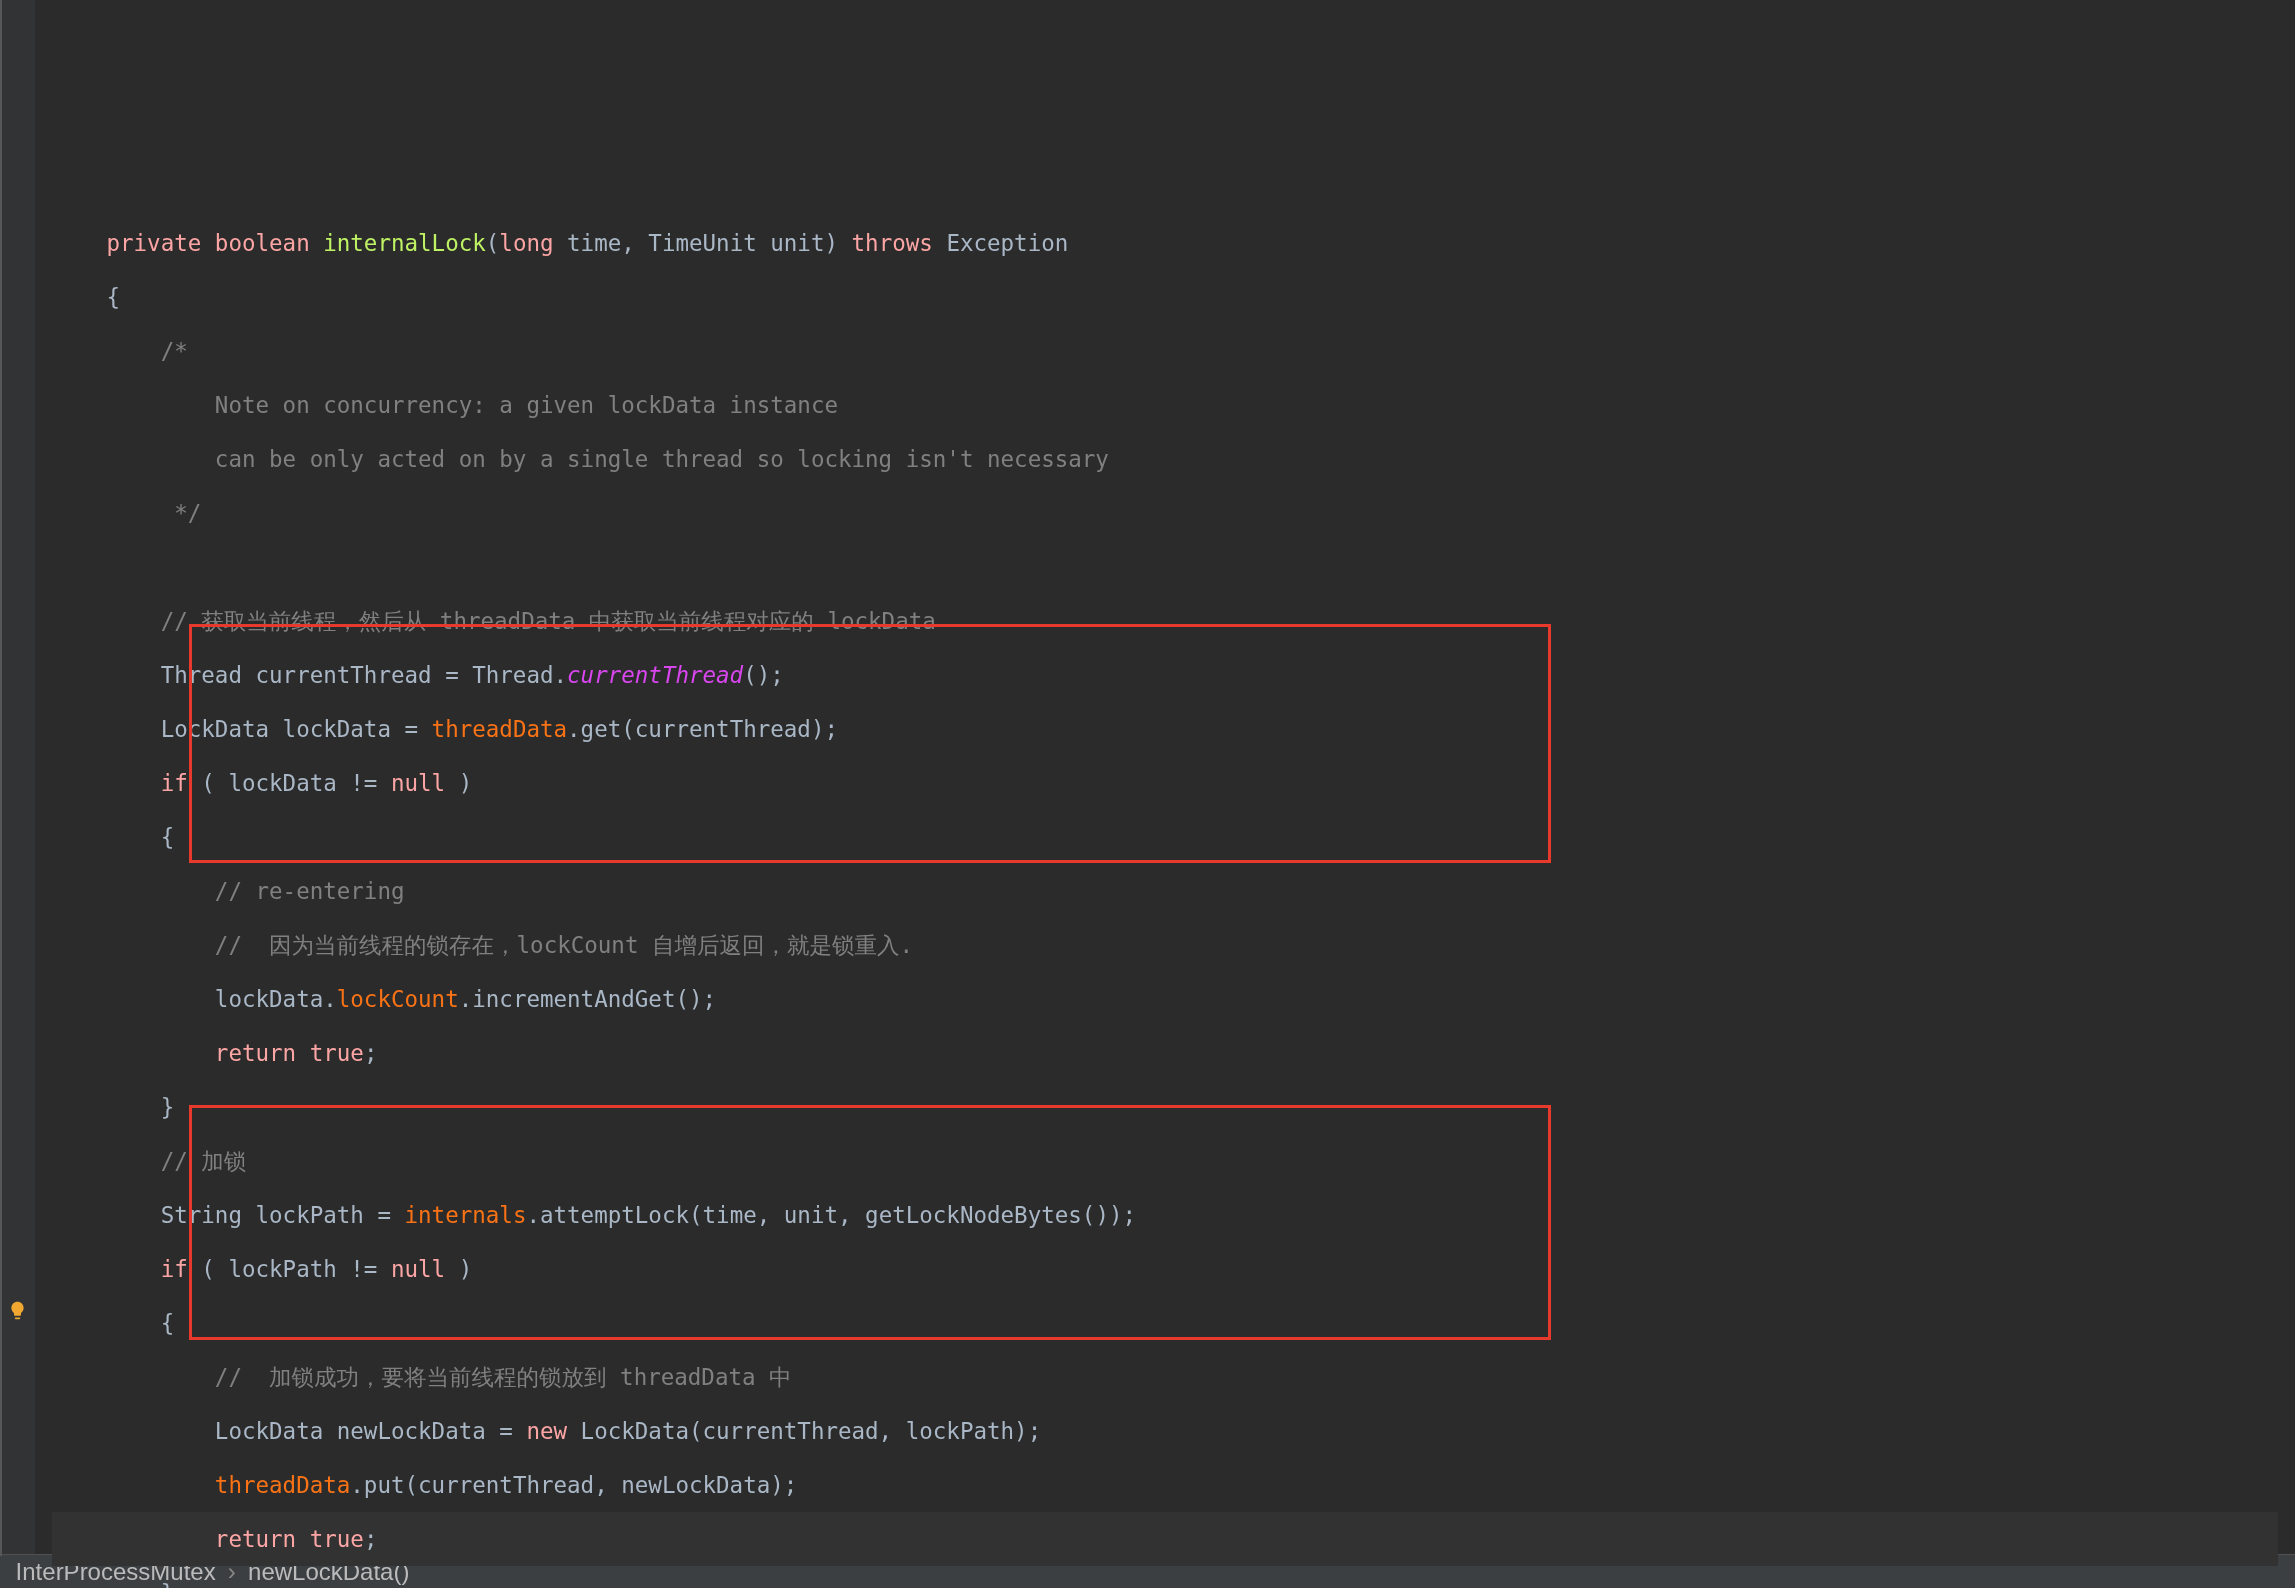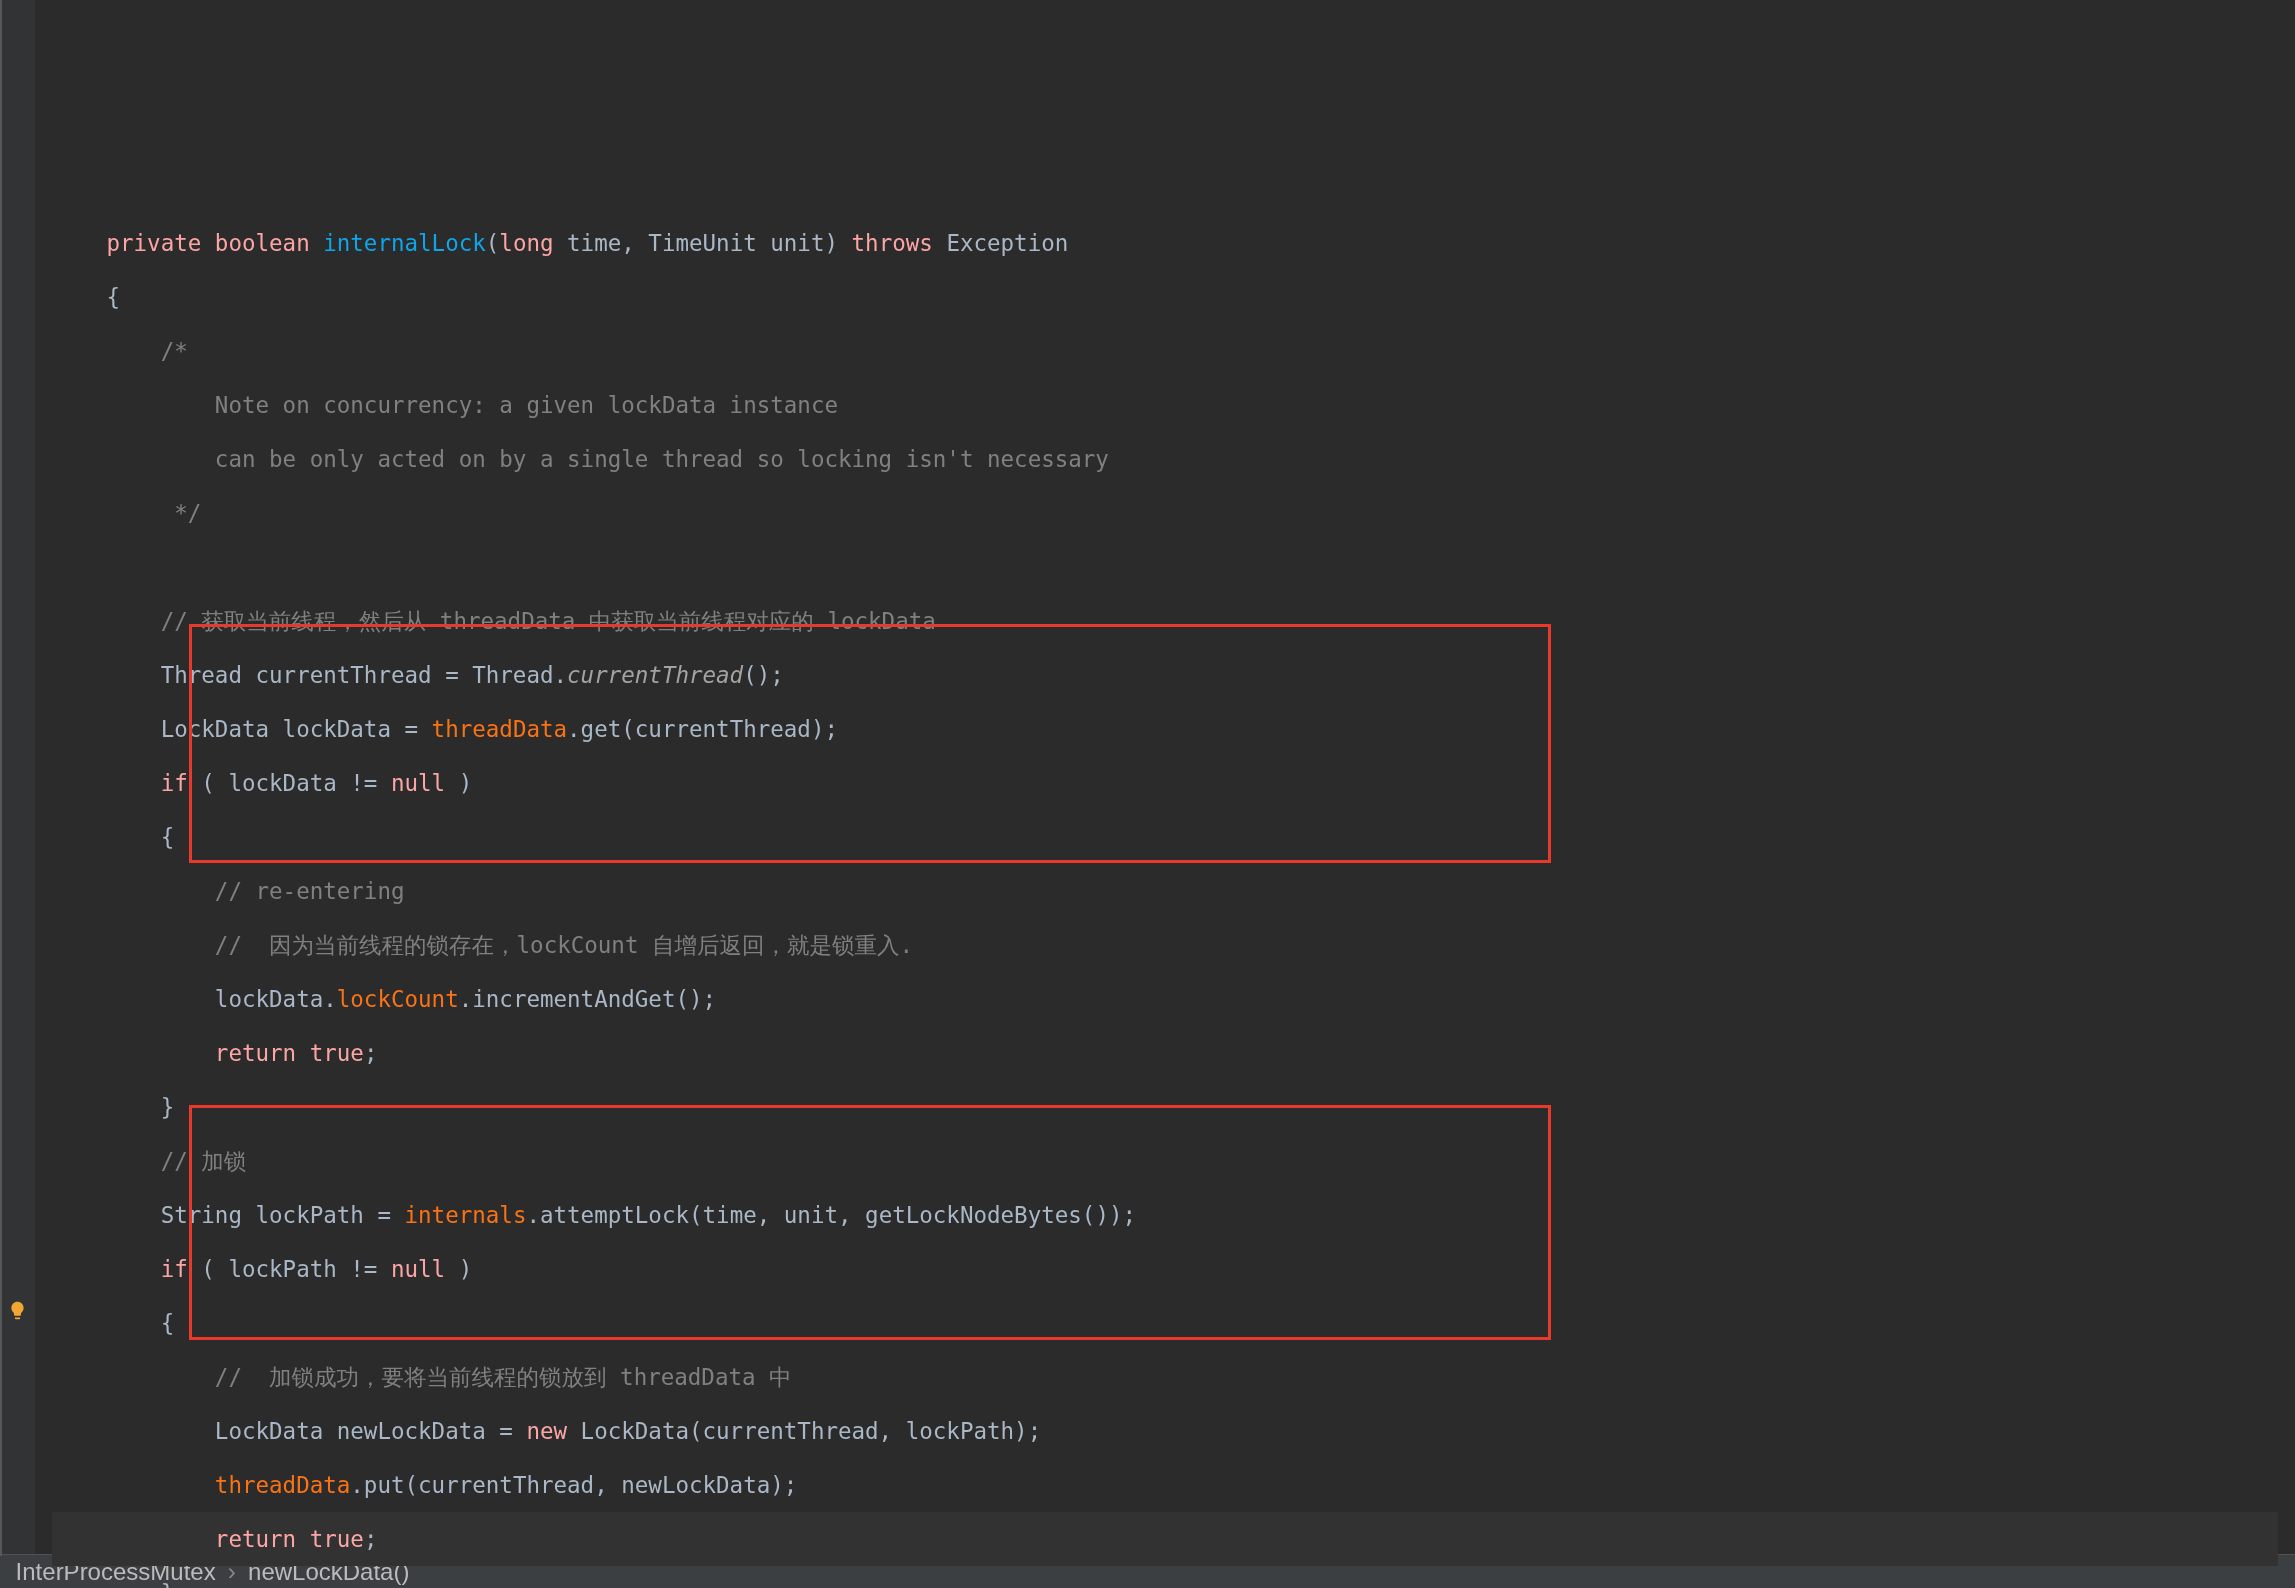--- a/index.html
+++ b/index.html
@@ -54,23 +54,23 @@
   height: 54px;
   line-height: 54px;
   position: relative;
 }
 
 .highlighted-line {
   background: #323232;
 }
 
 .kw { color: #fca5a5; }
-.method-decl { color: #0ea5e9; }
+.method-decl { color: #bef264; }
 .comment { color: #808080; }
-.static-method { color: #a3a3a3; font-style: italic; }
+.static-method { color: #d946ef; font-style: italic; }
 .field { color: #f97316; }
 .default { color: #a9b7c6; }
 
 .red-box-1 {
   position: absolute;
   border: 3.5px solid #e8392d;
   left: 154px;
   top: 624px;
   width: 1362px;
   height: 239px;

